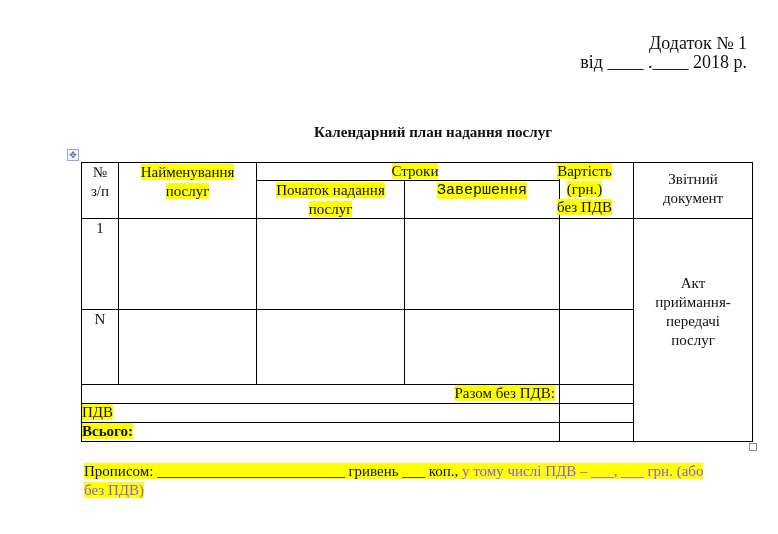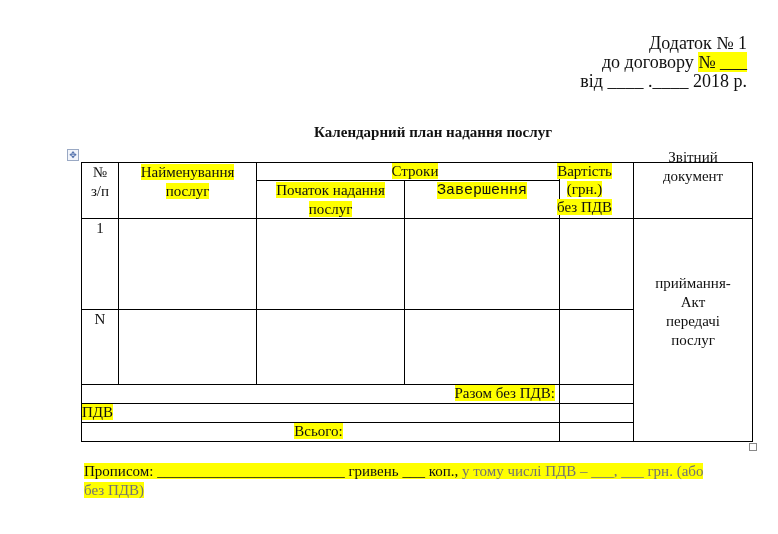--- a/index.html
+++ b/index.html
@@ -1,34 +1,33 @@
 <!DOCTYPE html>
 <html><head>
 <meta charset="utf-8">
 <style>
   html, body { margin:0; padding:0; }
   body { width:778px; height:534px; background:#ffffff; position:relative; overflow:hidden;
          font-family:"Liberation Serif", "DejaVu Serif", serif; color:#111; }
   .hl { background:#ffff00; }
-  .red { color:#737373; }
+  .red { color:#8b5cf6; }
   .header-block { position:absolute; right:31px; top:34px; text-align:right; font-size:18px; line-height:19px; }
   .title { position:absolute; left:0; width:778px; top:124px; text-align:center; font-weight:bold; font-size:15px; padding-left:88px; box-sizing:border-box; }
   .move-handle { position:absolute; left:67px; top:149px; width:10px; height:10px; border:1px solid #9aa9c4; background:#f2f5fb;
                  font-size:9px; line-height:10px; text-align:center; color:#4a6aa8; font-family:"DejaVu Sans", sans-serif; }
   .resize-handle { position:absolute; left:749px; top:443px; width:6px; height:6px; border:1px solid #888; background:#fff; }
   .line { position:absolute; background:#000; }
   .cell-text { position:absolute; font-size:15px; line-height:19px; text-align:center; }
   .footer { position:absolute; left:84px; top:462px; width:680px; font-size:15px; line-height:19px; }
 </style>
 </head>
 <body>
 
 <div class="header-block">
   <div>Додаток № 1</div>
-  <div><span>до договору </span><span class="hl">№ ___</span></div>
   <div>від ____ .____ 2018 р.</div>
 </div>
 
 <div class="title">Календарний план надання послуг</div>
 
 <div class="move-handle">✥</div>
 
 <div>
 
   <div class="line" style="left:81px;top:162px;width:672px;height:1px;"></div>
@@ -64,42 +63,42 @@
     <div><span class="hl">послуг</span></div>
   </div>
   <div class="cell-text" style="left:405px;top:181px;width:154px;font-family:Liberation Mono, monospace;">
     <div><span class="hl">Завершення</span></div>
   </div>
   <div class="cell-text" style="left:548px;top:162px;width:73px;line-height:18px;">
     <div><span class="hl">Вартість</span></div>
     <div><span class="hl">(грн.)</span></div>
     <div><span class="hl">без ПДВ</span></div>
   </div>
-  <div class="cell-text" style="left:634px;top:148px;width:118px;">
+  <div class="cell-text" style="left:634px;top:170px;width:118px;">
     <div>Звітний</div>
     <div>документ</div>
   </div>
 
   <div class="cell-text" style="left:82px;top:219px;width:36px;">1</div>
   <div class="cell-text" style="left:82px;top:310px;width:36px;">N</div>
 
   <div class="cell-text" style="left:634px;top:274px;width:118px;">
+    <div>Акт</div>
     <div>приймання-</div>
-    <div>Акт</div>
     <div>передачі</div>
     <div>послуг</div>
   </div>
 
   <div class="cell-text" style="left:82px;top:384px;width:473px;text-align:right;">
     <span class="hl">Разом  без ПДВ:</span>
   </div>
   <div class="cell-text" style="left:82px;top:403px;width:473px;text-align:left;">
     <span class="hl">ПДВ</span>
   </div>
-  <div class="cell-text" style="left:82px;top:422px;width:473px;text-align:center;">
+  <div class="cell-text" style="left:82px;top:422px;width:473px;text-align:left;font-weight:bold;">
     <span class="hl">Всього:</span>
   </div>
 </div>
 
 <div class="resize-handle"></div>
 
 <div class="footer">
   <span class="hl"><span>Прописом: </span><span>_________________________</span><span> гривень </span><span>___</span><span> коп., </span><span class="red">у тому числі ПДВ – ___, ___ грн. (або</span></span><br>
   <span class="hl red">без ПДВ)</span>
 </div>

